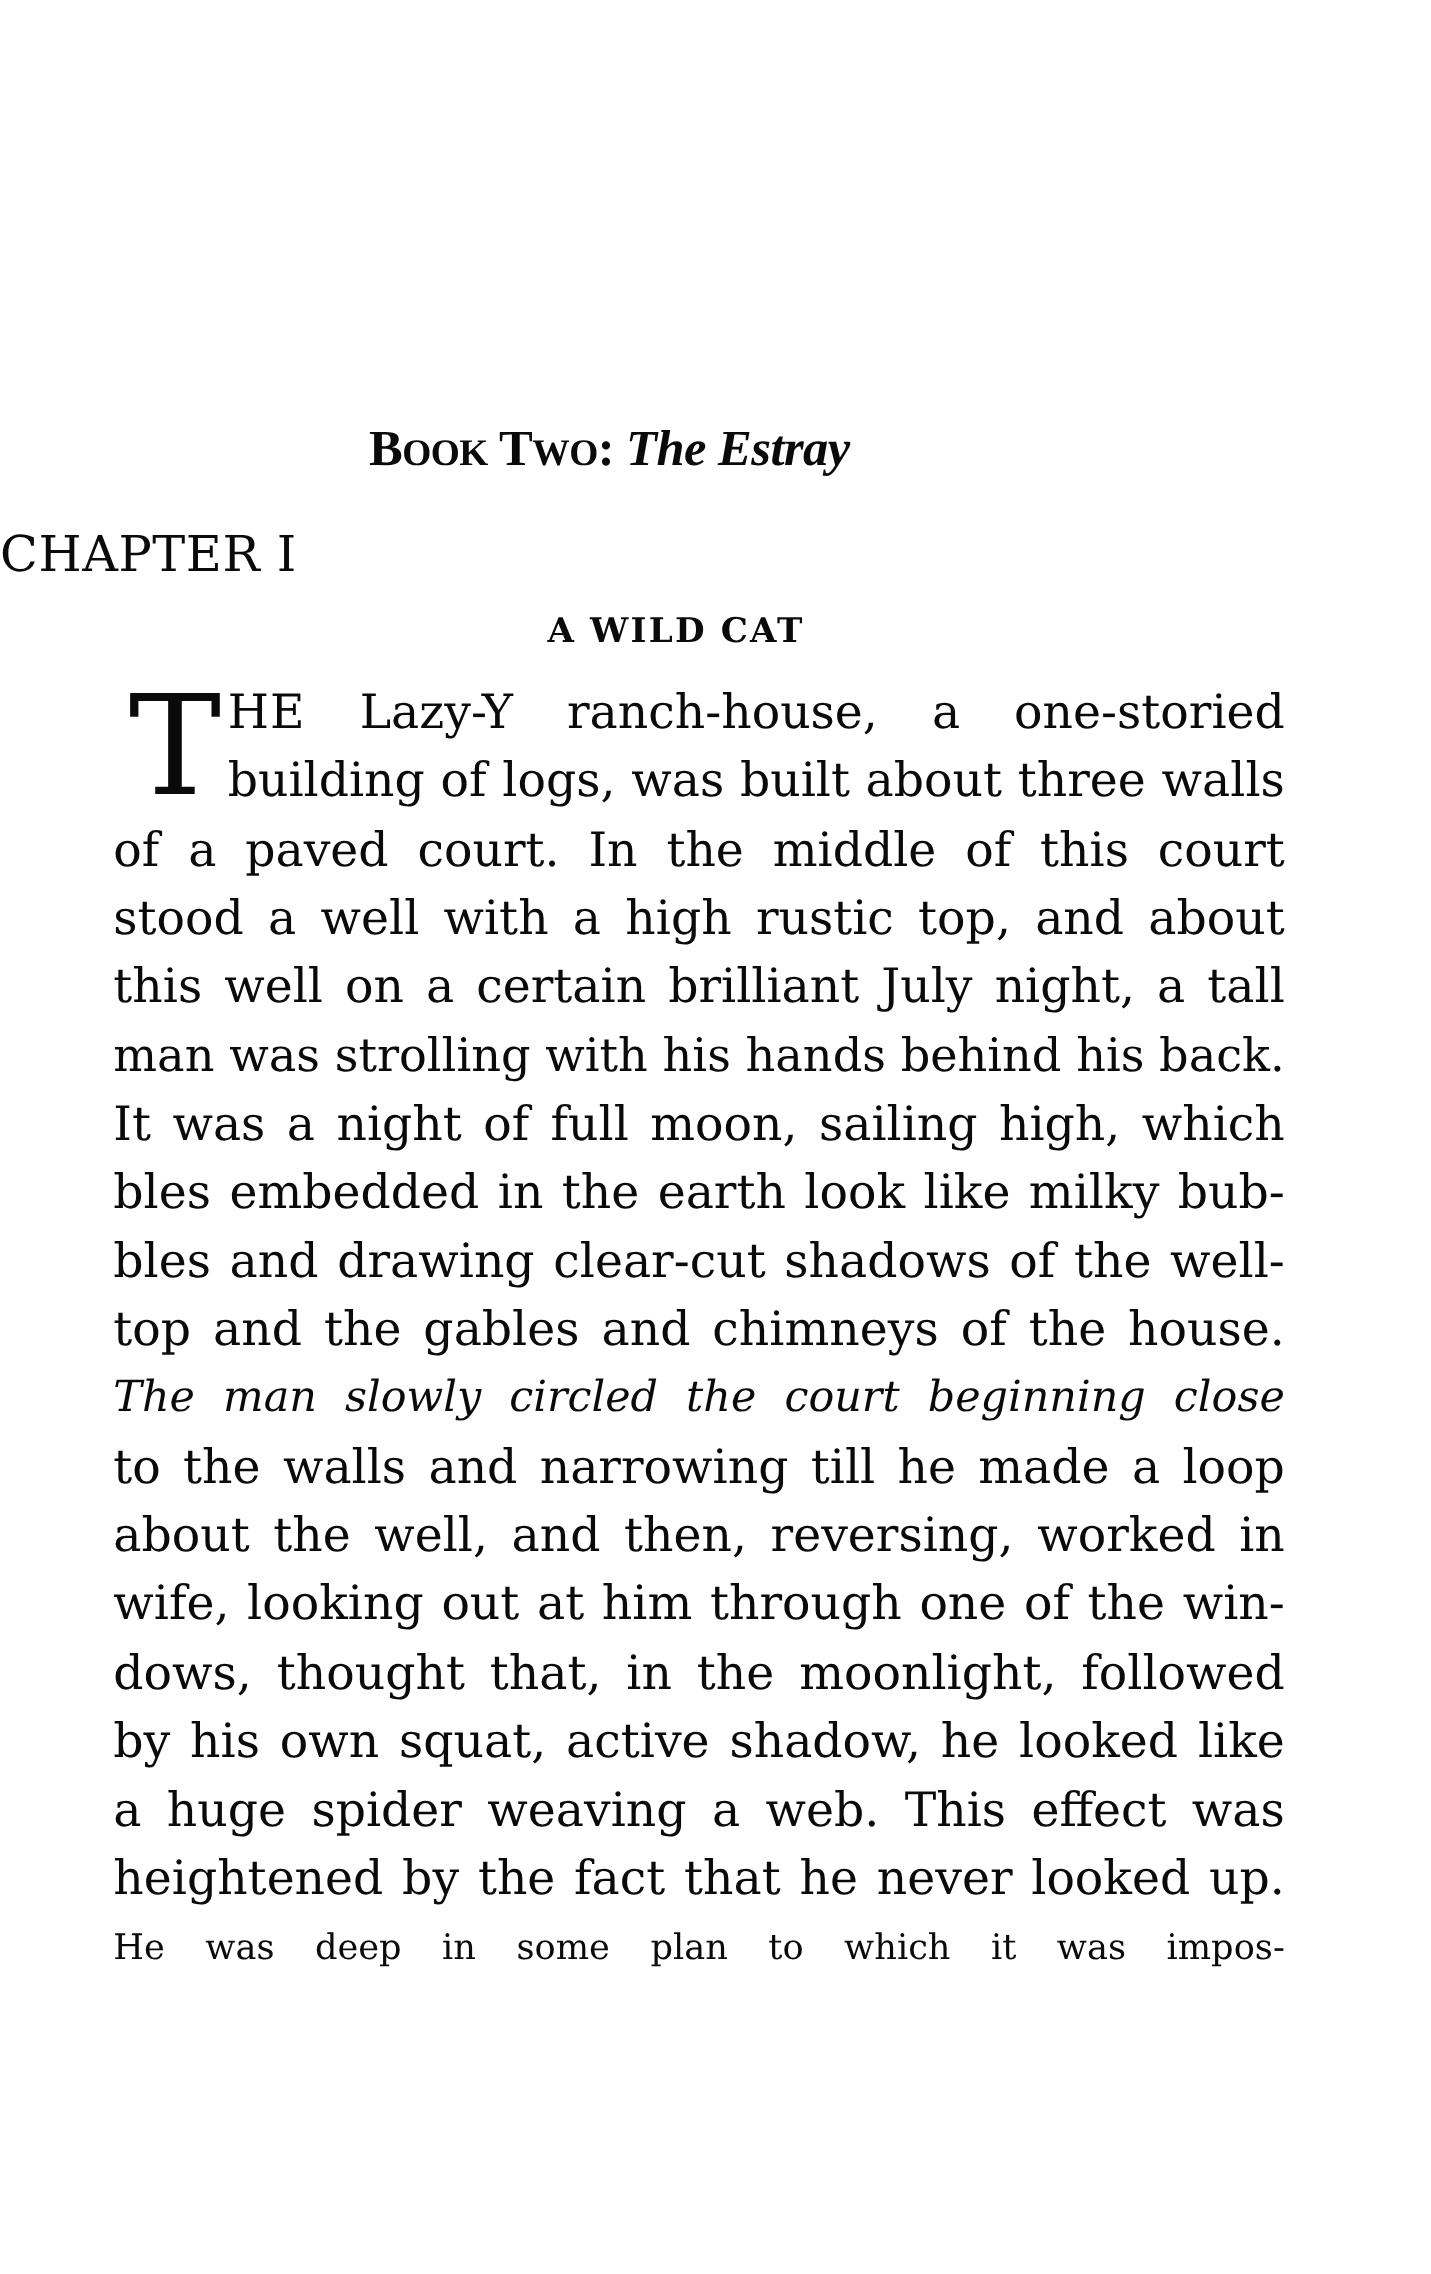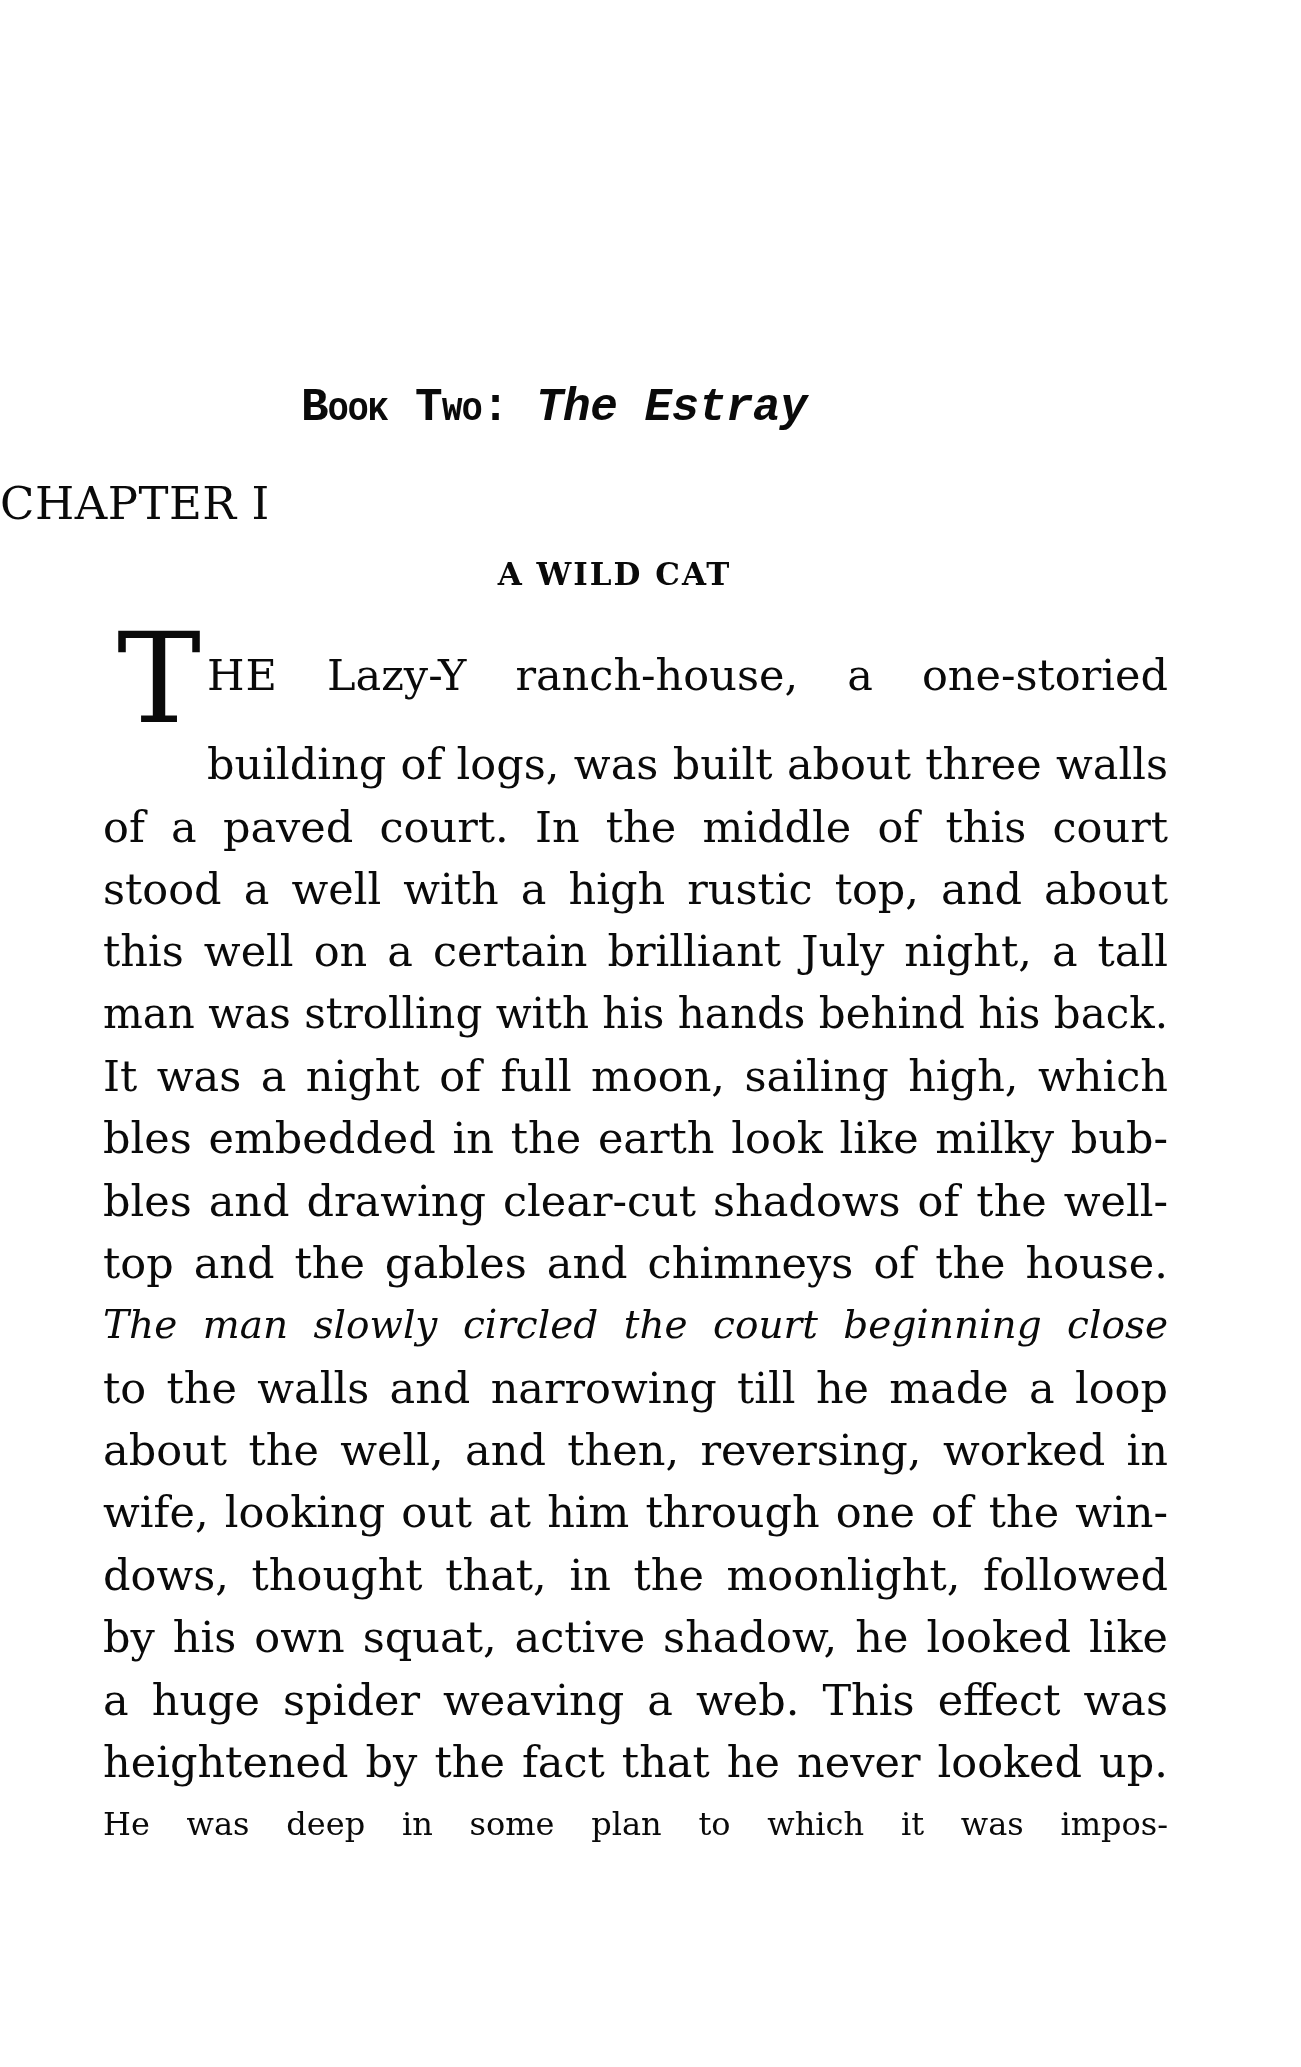--- a/index.html
+++ b/index.html
@@ -1,20 +1,20 @@
 <!DOCTYPE html>
 <html><head>
 <meta charset="utf-8">
 <style>
   html, body { margin: 0; padding: 0; background: #ffffff; }
   body { width: 1301px; height: 2067px; position: relative; overflow: hidden; color: #0a0a0a; }
   .page { position: absolute; left: 0; top: 0; width: 1301px; height: 2067px; background: #ffffff; }
   .book-title {
     position: absolute; left: 0; width: 1108px; top: 378px; text-align: center;
-    font-family: Liberation Mono, monospace; font-weight: bold; font-size: 46px; line-height: 60px;
+    font-family: Liberation Serif, serif; font-weight: bold; font-size: 46px; line-height: 60px;
     letter-spacing: -0.5px;
   }
   .book-title .sc-big { font-size: 46px; }
   .book-title .sc-small { font-size: 34px; }
   .book-title .subtitle { font-style: italic; }
   .chapter-number {
     position: absolute; left: 0; width: 1301px; top: 476px; 
     font-family: "DejaVu Serif", serif; font-weight: normal; font-size: 45px; line-height: 56px;
     letter-spacing: 0.5px;
   }
@@ -24,21 +24,21 @@
     letter-spacing: 2px;
   }
   .body-text {
     position: absolute; left: 103px; top: 617px; width: 1065px;
     font-family: "DejaVu Serif", serif; font-size: 43px;
   }
   .line {
     display: block; height: 62.35px; line-height: 62.35px; white-space: nowrap;
     text-align: justify; text-align-last: justify;
   }
-  .line.indent { padding-left: 104px; margin-top: 27px; }
+  .line.indent { padding-left: 104px; }
   .drop-cap {
     position: absolute; left: 14px; top: 6px;
     font-family: "DejaVu Serif", serif; font-size: 126px; line-height: 112px; font-weight: normal;
   }
   .line.first { font-weight: normal; }
   .line.first .lead-caps { letter-spacing: 1px; }
 </style>
 </head>
 <body>
 

